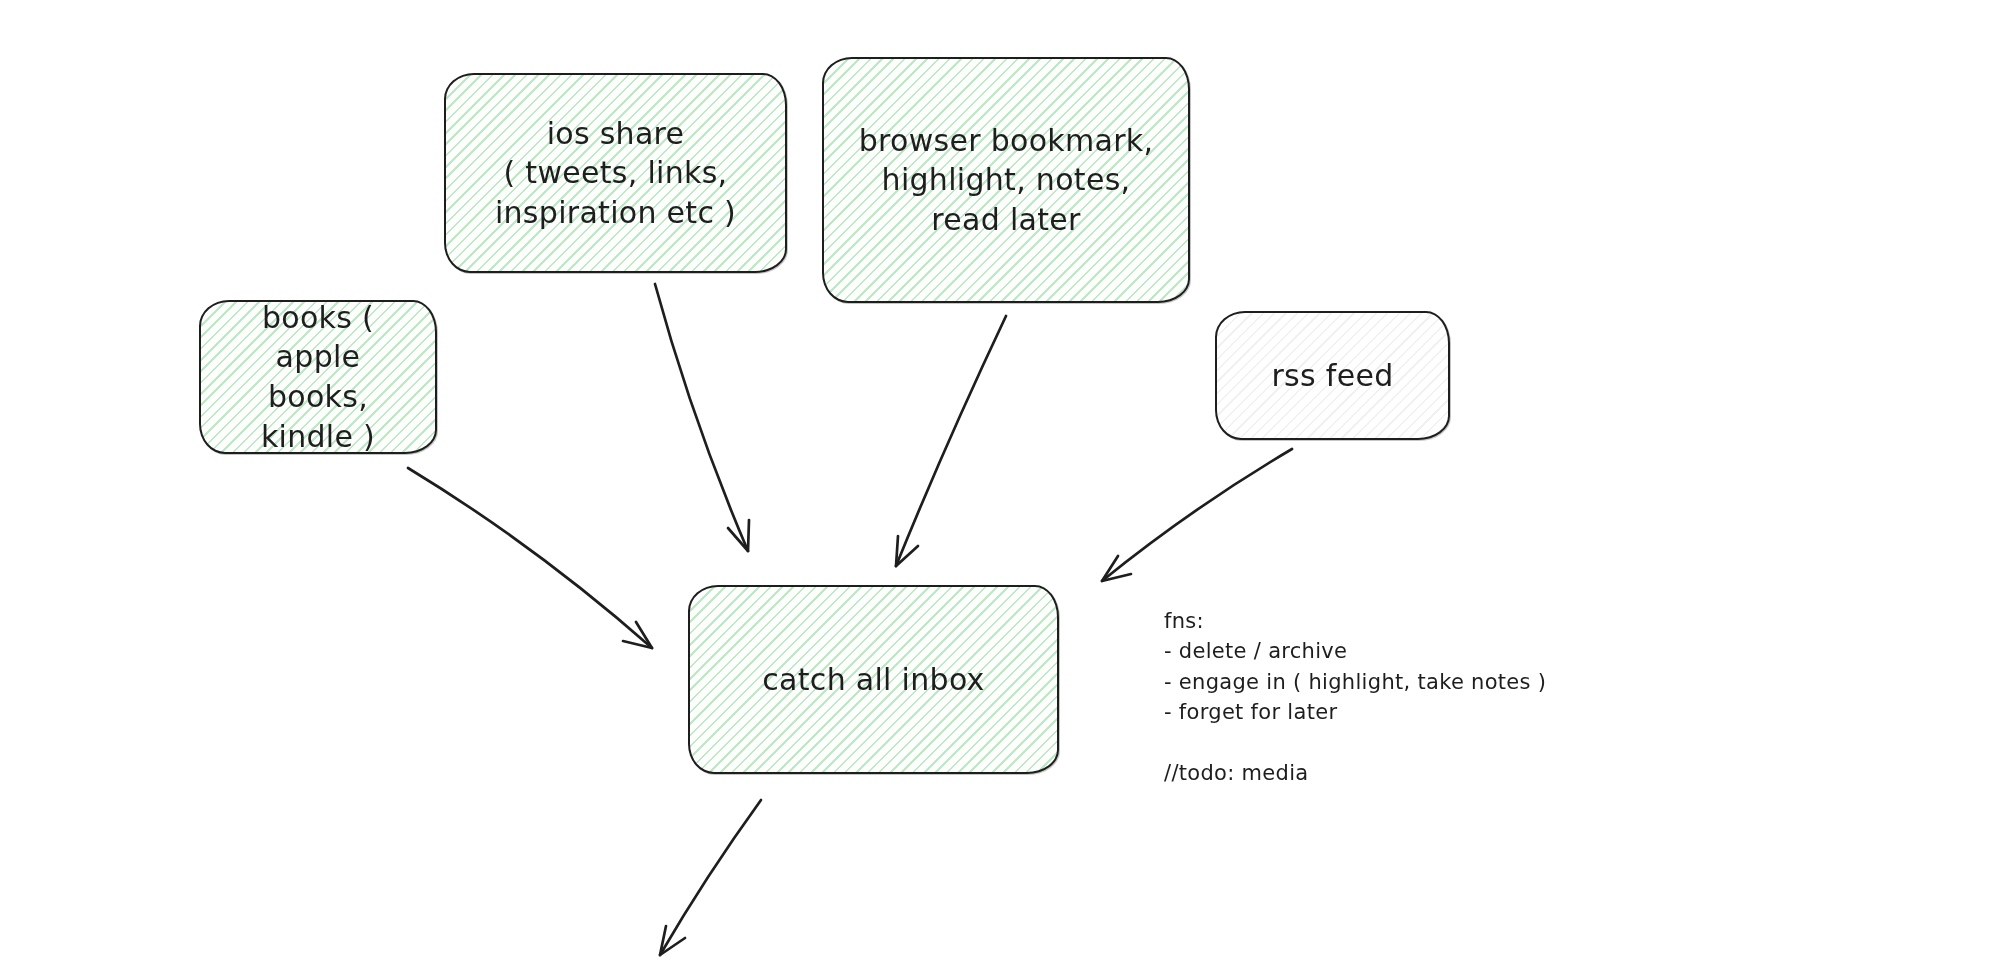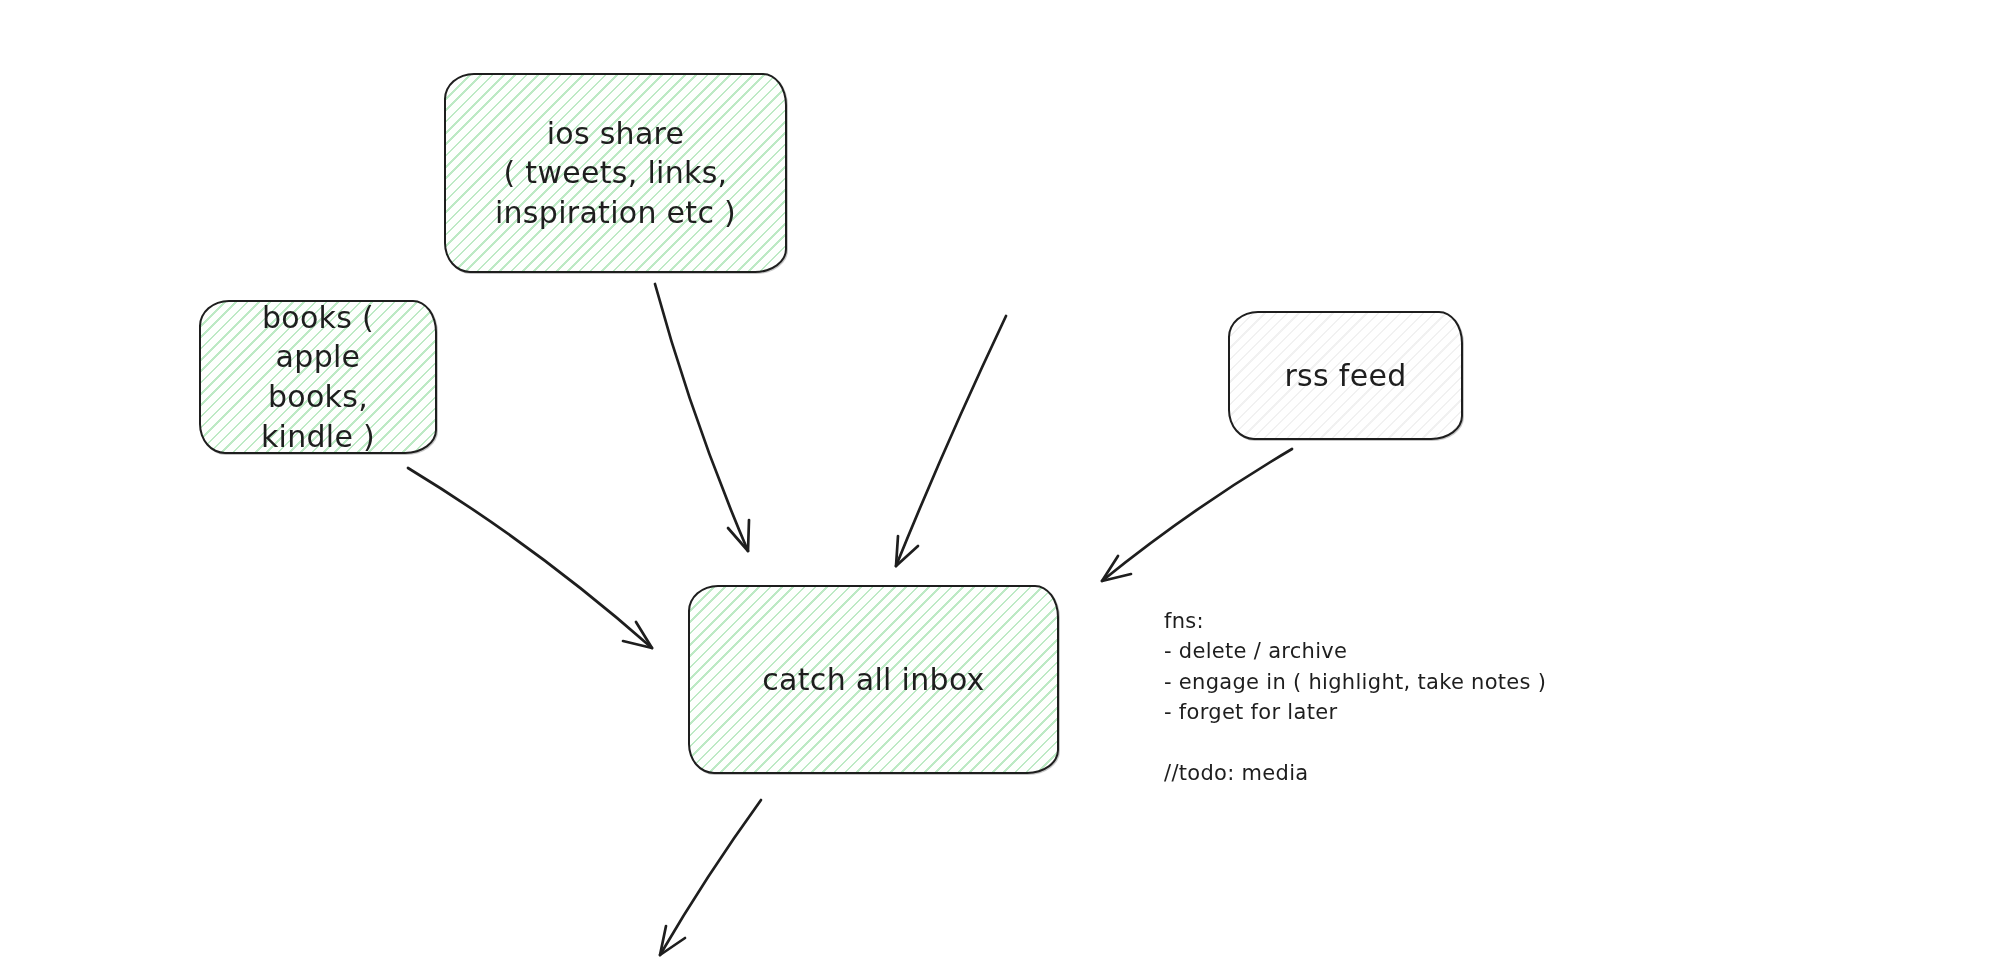--- a/index.html
+++ b/index.html
@@ -56,21 +56,21 @@
       rgba(120,120,120,0.10) 1.6px,
       transparent 1.6px,
       transparent 8px
     );
   }
 
   
   .node-books   { left: 199px;  top: 293px; width: 238px; height: 154px; margin-top: 7px; }
   .node-ios     { left: 444px;  top: 73px;  width: 343px; height: 200px; }
   .node-browser { left: 822px;  top: 57px;  width: 368px; height: 246px; }
-  .node-rss     { left: 1215px; top: 311px; width: 235px; height: 129px; margin-left: 13px; }
+  .node-rss     { left: 1215px; top: 311px; width: 235px; height: 129px; }
   .node-inbox   { left: 688px;  top: 585px; width: 371px; height: 189px; }
 
   .notes {
     position: absolute;
     left: 1164px; top: 606px;
     width: 640px;
     white-space: pre-line;
     font-size: 21px;
     line-height: 1.45;
     font-weight: 500;
@@ -110,20 +110,25 @@
 apple books,
 kindle )</span>
   </div>
 
   <div class="node hatch-green node-ios">
     <span>ios share
 ( tweets, links,
 inspiration etc )</span>
   </div>
 
+  <div class="node hatch-green node-browser">
+    <span>browser bookmark,
+highlight, notes,
+read later</span>
+  </div>
 
   <div class="node hatch-gray node-rss">
     <span>rss feed</span>
   </div>
 
   <div class="node hatch-green node-inbox">
     <span>catch all inbox</span>
   </div>
 
   <div class="notes">fns:

